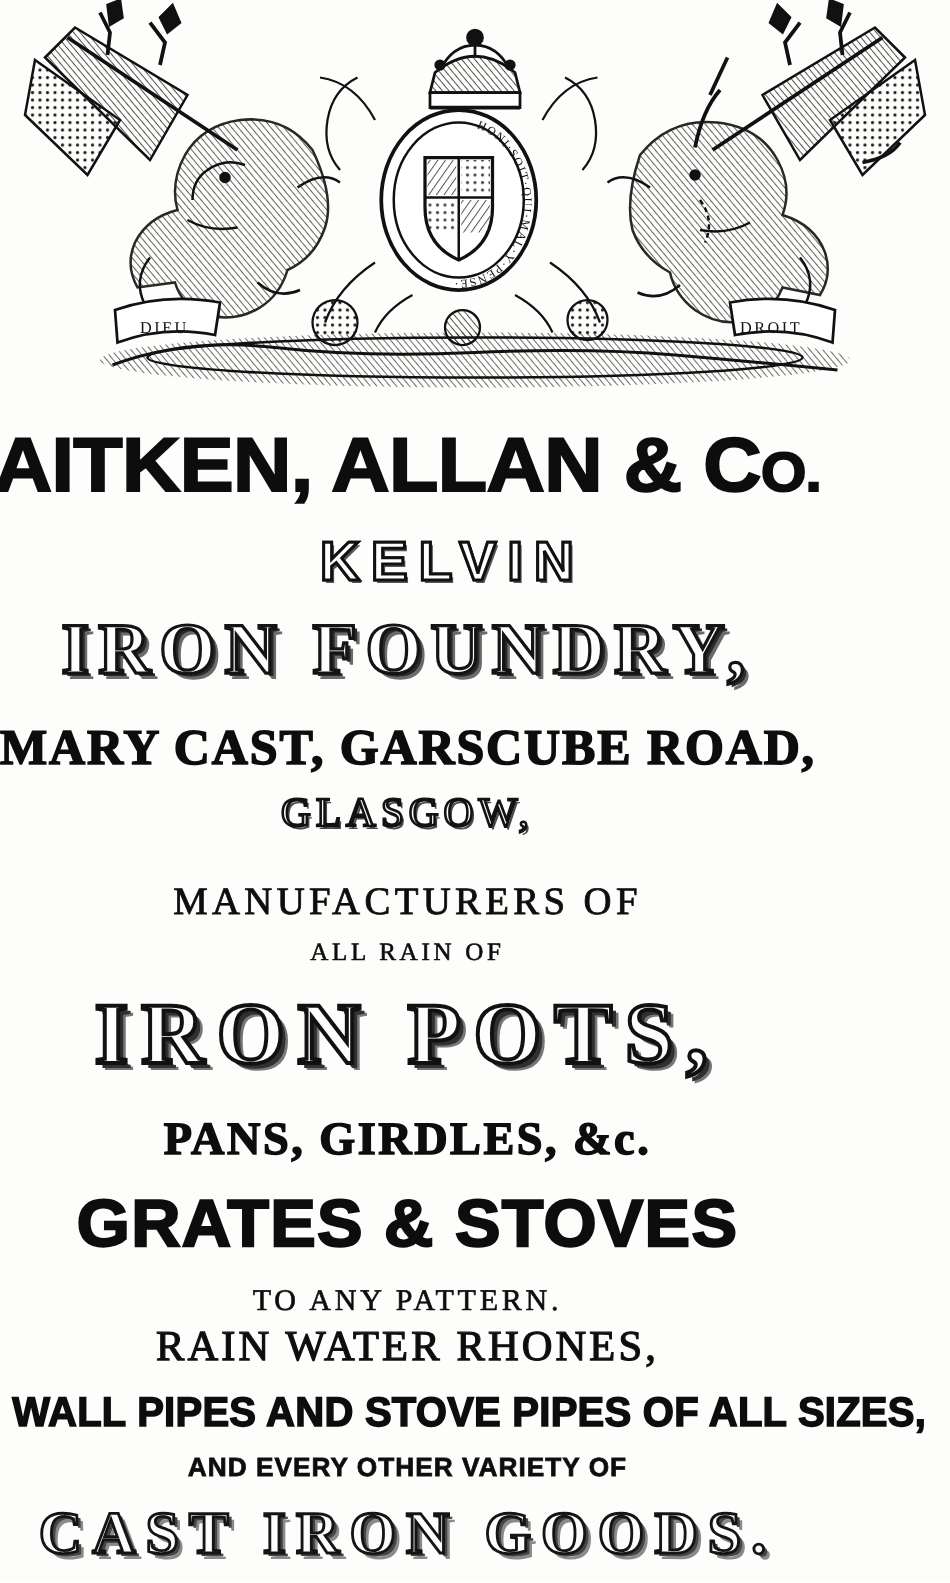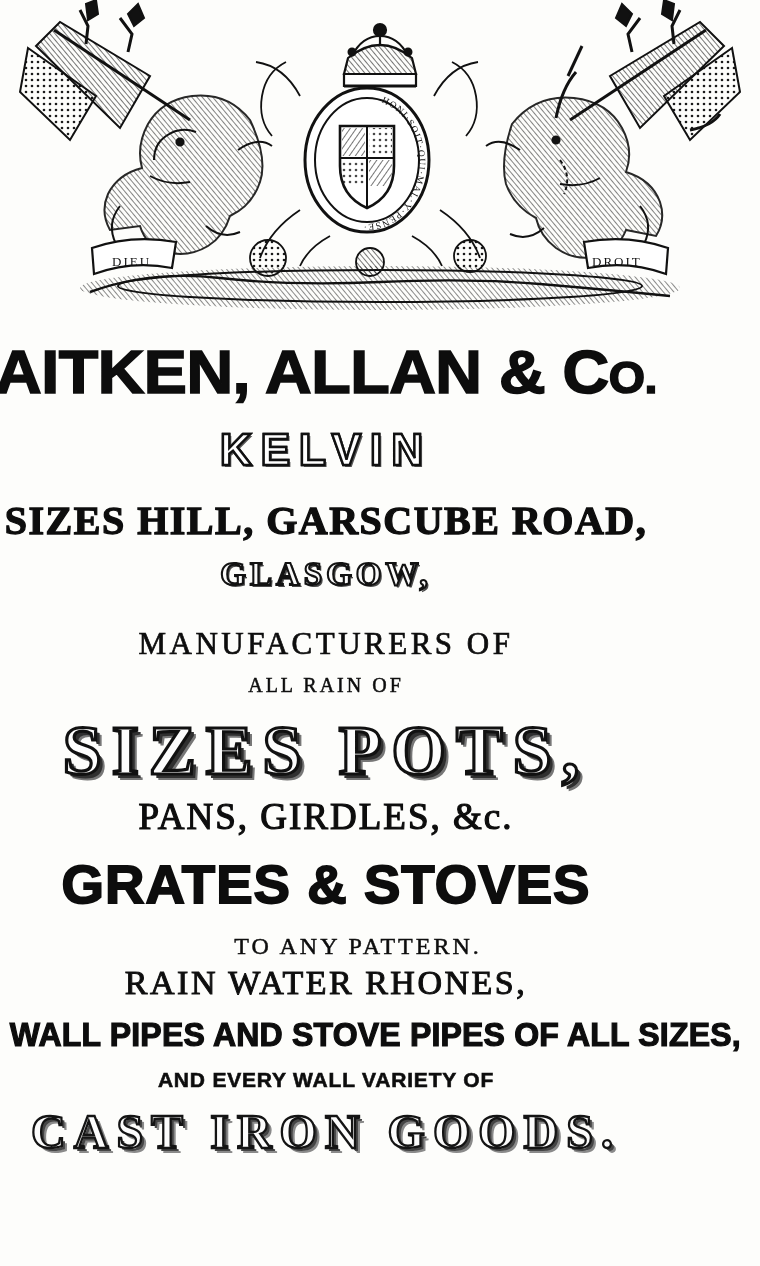--- a/index.html
+++ b/index.html
@@ -63,20 +63,21 @@
     font-weight: 700;
     font-size: 44px;
     letter-spacing: 9px;
     margin-top: 22px;
     color: #ffffff;
     -webkit-text-stroke: 2.4px #111111;
     text-shadow: 2px 2px 0 #555, -1px -1px 0 #777;
     background: linear-gradient(#111 0 0) ;
     -webkit-background-clip: text;
     background-clip: text;
+    padding-left: 36px;
   }
 
   
   .l-foundry {
     font-family: "Liberation Serif", serif;
     font-weight: 700;
     font-size: 58px;
     letter-spacing: 7px;
     margin-top: 10px;
     color: #fefefe;
@@ -93,21 +94,21 @@
     font-weight: 700;
     font-size: 40px;
     letter-spacing: 1.5px;
     margin-top: 22px;
     -webkit-text-stroke: 1.3px #0d0d0d;
   }
 
   
   .l-city {
     font-family: "Liberation Serif", serif;
-    font-weight: 700;
+    font-weight: 400;
     font-size: 33px;
     letter-spacing: 4px;
     margin-top: 12px;
     color: #fafafa;
     -webkit-text-stroke: 2.1px #121212;
     text-shadow: 2px 2px 0 #4a4a4a;
   }
 
   
   .l-manufacturers {
@@ -139,24 +140,24 @@
     color: #fdfdfd;
     -webkit-text-stroke: 3.2px #111111;
     text-shadow:
       4px 4px 0 #303030,
       6px 6px 0 #777777;
   }
 
   
   .l-pans {
     font-family: "Liberation Serif", serif;
-    font-weight: 400;
+    font-weight: 700;
     font-size: 37px;
     letter-spacing: 2px;
-    margin-top: 4px;
+    margin-top: 22px;
     -webkit-text-stroke: 1.2px #0d0d0d;
   }
 
   
   .l-grates {
     font-family: "Liberation Sans", sans-serif;
     font-weight: 700;
     font-size: 53px;
     letter-spacing: 1px;
     margin-top: 16px;
@@ -164,21 +165,20 @@
     -webkit-text-stroke: 1.8px #0d0d0d;
   }
 
   
   .l-pattern {
     font-family: "Liberation Serif", serif;
     font-weight: 400;
     font-size: 24px;
     letter-spacing: 3px;
     margin-top: 18px;
-    padding-left: 32px;
     -webkit-text-stroke: 0.5px #111;
   }
 
   
   .l-rhones {
     font-family: "Liberation Serif", serif;
     font-weight: 400;
     font-size: 34px;
     letter-spacing: 2.5px;
     margin-top: 4px;
@@ -340,39 +340,40 @@
       </g>
     </svg>
   </div>
 
   <div class="ad-text">
 
     <div class="line l-company"><span>AITKEN, ALLAN &amp; C</span><span class="sm">O.</span></div>
 
     <div class="line l-kelvin">KELVIN</div>
 
-
-    <div class="line l-address">SIZES HILL, GARSCUBE ROAD,</div>
+    <div class="line l-foundry">IRON FOUNDRY,</div>
+
+    <div class="line l-address">MARY CAST, GARSCUBE ROAD,</div>
 
     <div class="line l-city">GLASGOW,</div>
 
     <div class="line l-manufacturers">MANUFACTURERS  OF</div>
 
     <div class="line l-allkinds">ALL RAIN OF</div>
 
-    <div class="line l-ironpots">SIZES POTS,</div>
+    <div class="line l-ironpots">IRON POTS,</div>
 
     <div class="line l-pans">PANS, GIRDLES, &amp;c.</div>
 
     <div class="line l-grates">GRATES &amp; STOVES</div>
 
     <div class="line l-pattern">TO ANY PATTERN.</div>
 
     <div class="line l-rhones">RAIN WATER RHONES,</div>
 
     <div class="line l-pipes">WALL PIPES AND STOVE PIPES OF ALL SIZES,</div>
 
-    <div class="line l-variety">AND EVERY WALL VARIETY OF</div>
+    <div class="line l-variety">AND EVERY OTHER VARIETY OF</div>
 
     <div class="line l-cast">CAST IRON GOODS.</div>
 
   </div>
 </div>
 
 </body></html>

